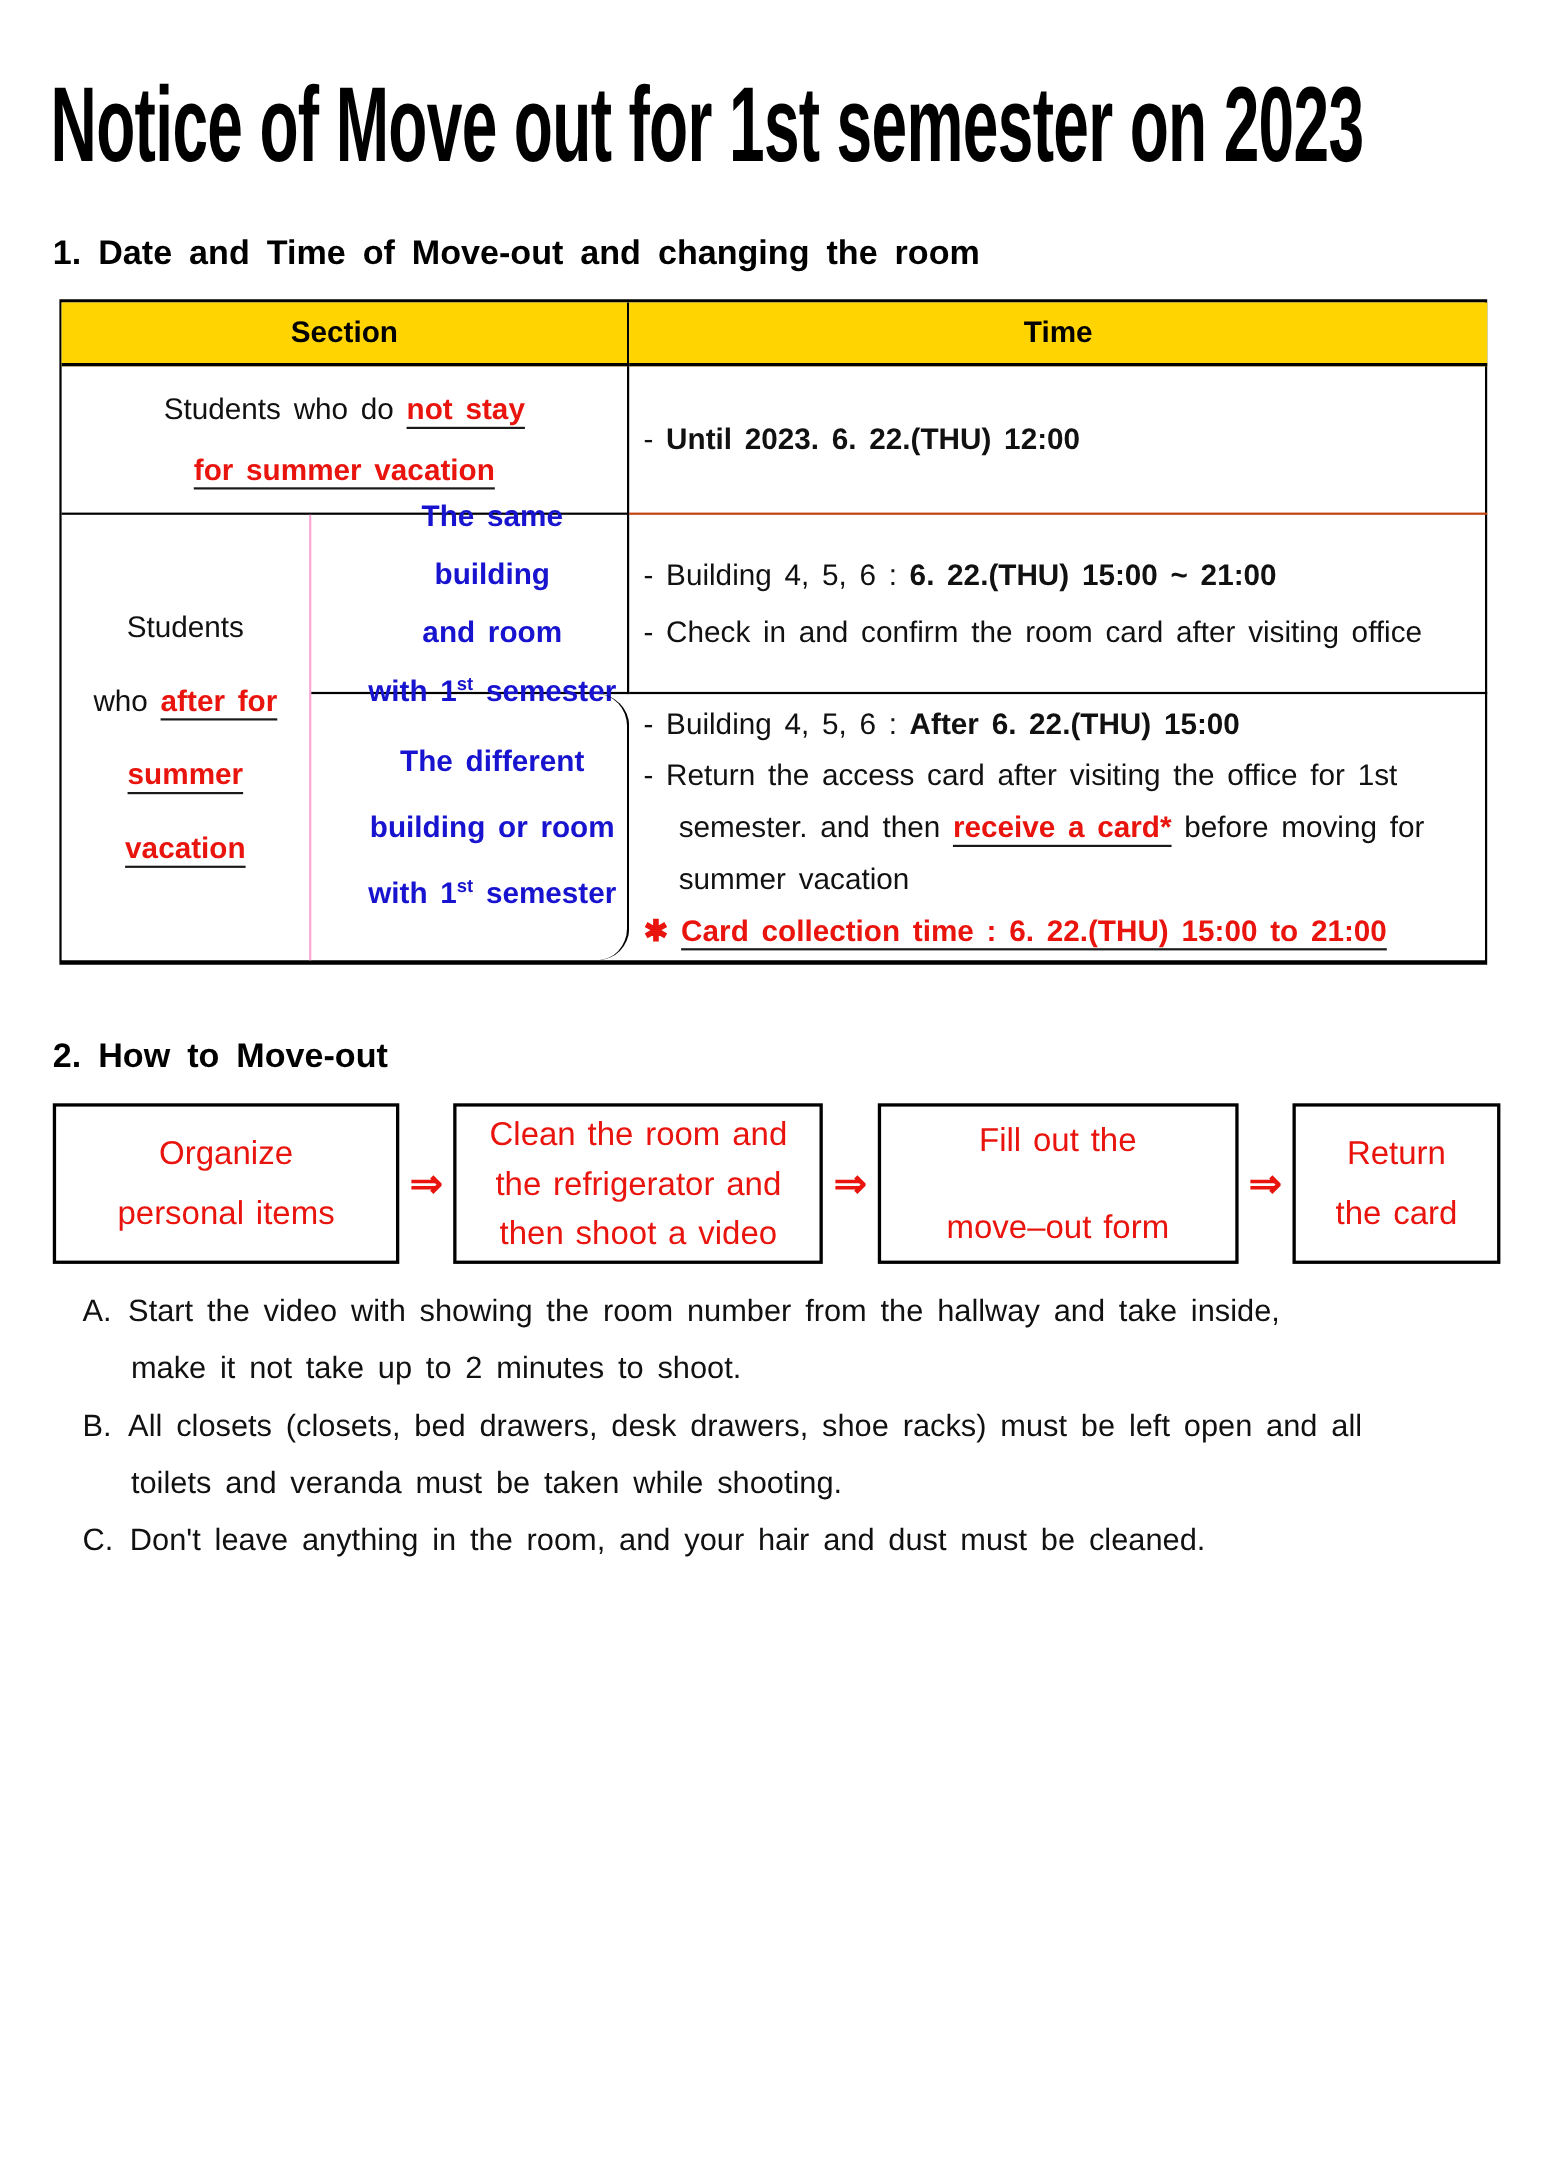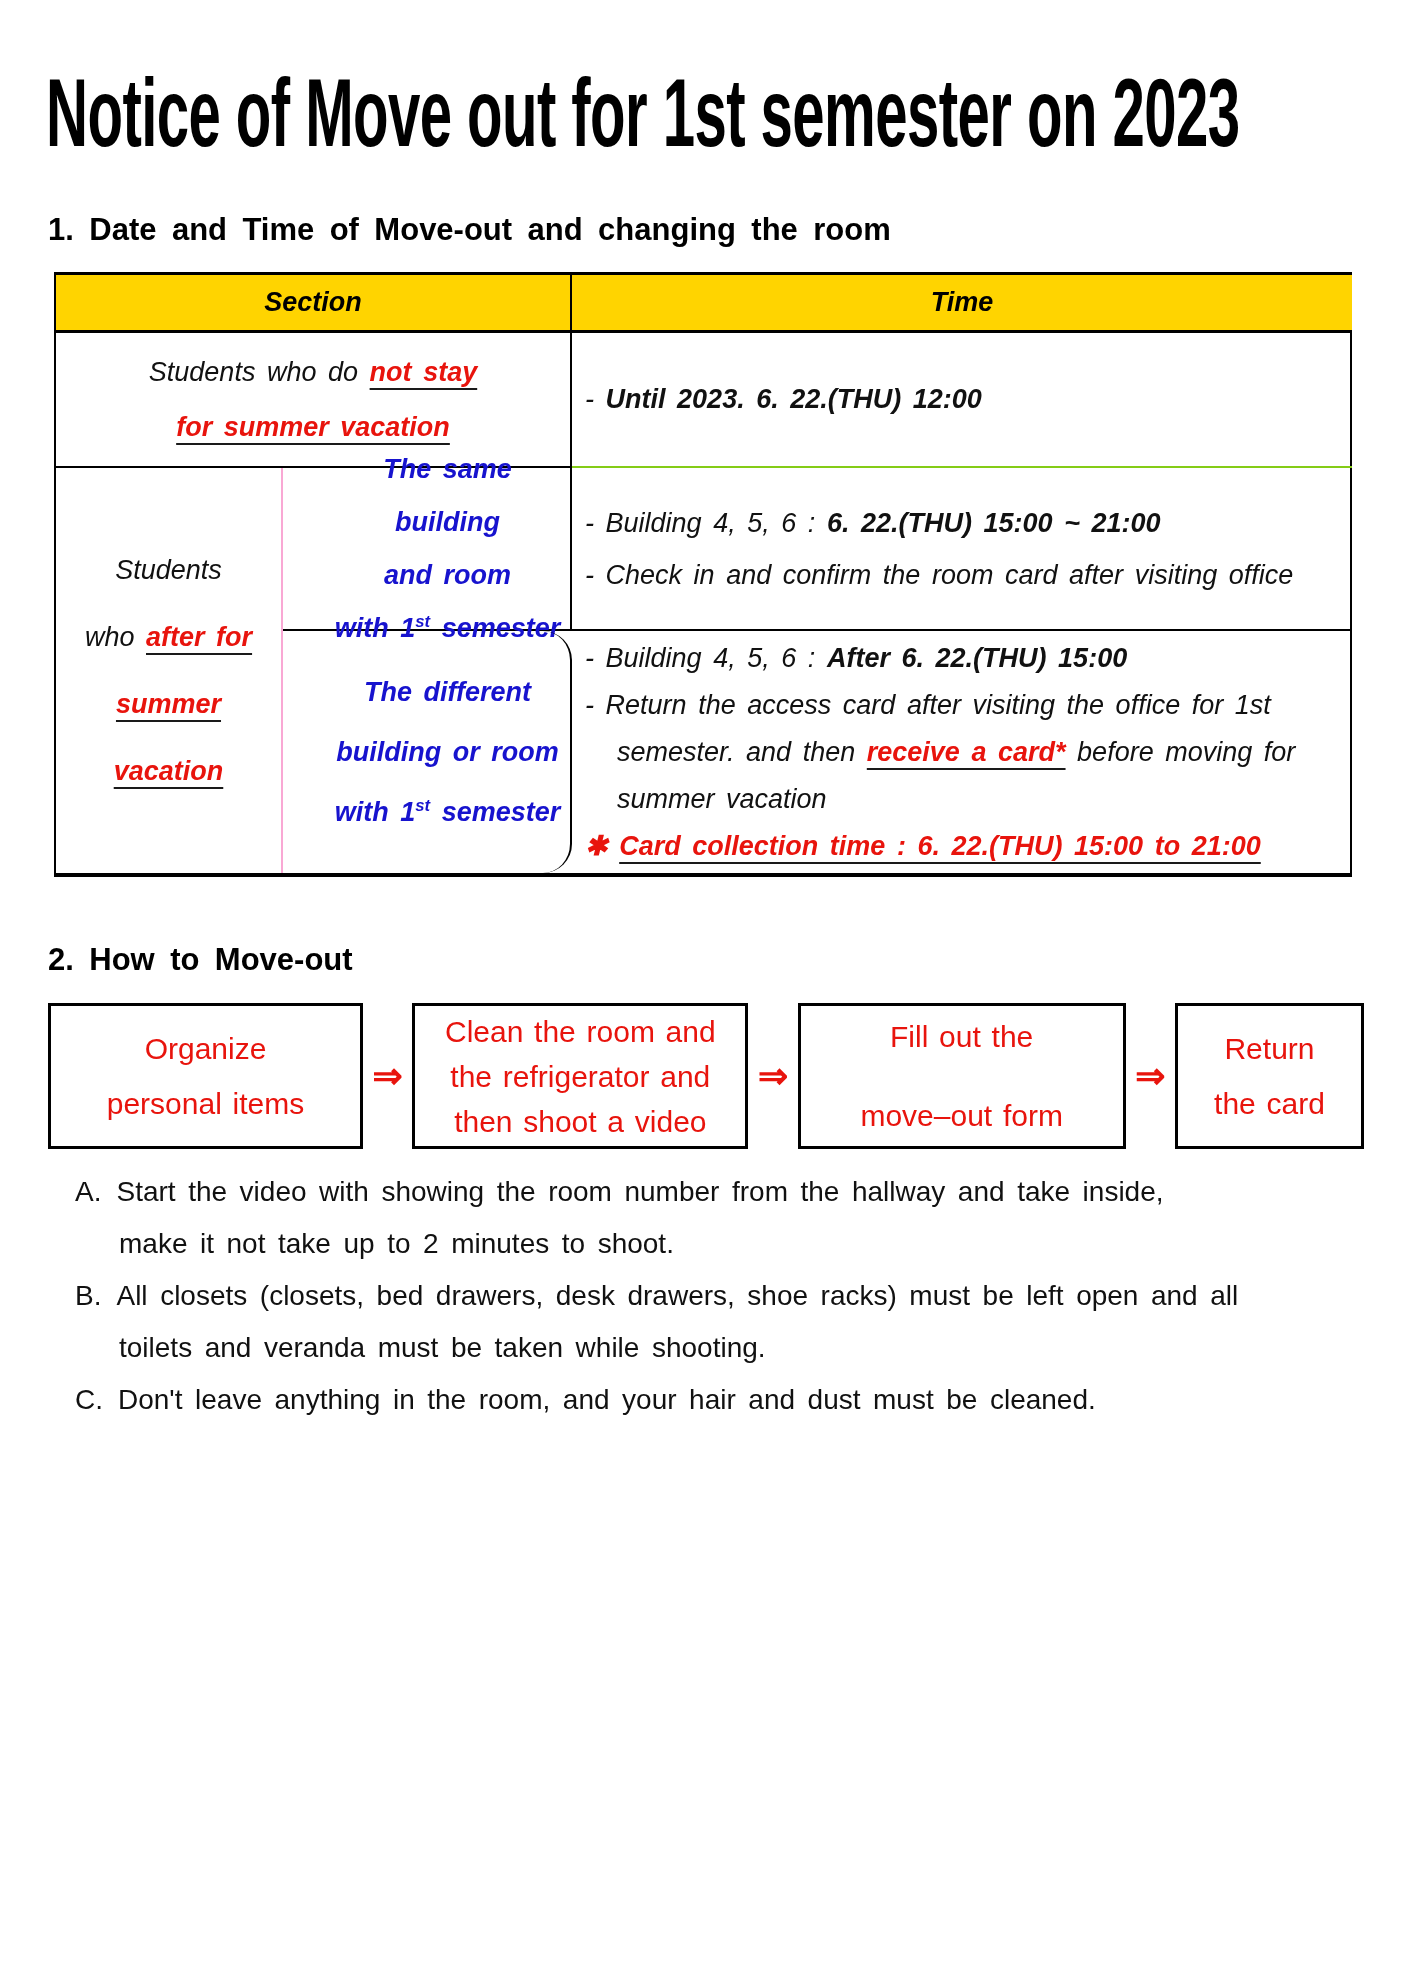--- a/index.html
+++ b/index.html
@@ -23,32 +23,32 @@
   .h1 { top:212px; }
   .h2 { top:942px; }
 
   
   .tbl {
     position:absolute; left:54px; top:272px; width:1298px;
     display:grid;
     grid-template-columns:227px 289px 780px;
     grid-template-rows:58px 135px 163px 242px;
     border-top:3px solid #000; border-bottom:4px solid #000;
-    border-left:2px solid #000; border-right:2px solid #000;font-style:italic;
+    border-left:2px solid #000; border-right:2px solid #000;
   }
   .cell { display:flex; flex-direction:column; justify-content:center;
           font-size:27px; word-spacing:.15em; color:#111; }
   .center { align-items:center; text-align:center; }
   .hdr { background:#ffd400; border-bottom:3px solid #000; font-weight:700;
          align-items:center; text-align:center; font-size:27px; color:#000; }
   .hdr-section { grid-column:1/3; grid-row:1; border-right:2px solid #000; }
   .hdr-time    { grid-column:3;  grid-row:1; }
   .r1-left { grid-column:1/3; grid-row:2; border-right:2px solid #000;
              border-bottom:2px solid #000; line-height:55px; }
-  .r1-time { grid-column:3; grid-row:2; border-bottom:2px solid #84cc16; }
+  .r1-time { grid-column:3; grid-row:2; border-bottom:2px solid #c2410c; }
   .r2-left { grid-column:1; grid-row:3/5; border-right:2px solid #f9a8d4; line-height:67px; }
   .r2a-mid { grid-column:2; grid-row:3; border-right:2px solid #000;
              border-bottom:2px solid #000; line-height:53px; }
   .r2a-time{ grid-column:3; grid-row:3; border-bottom:2px solid #000; line-height:52px; }
   .r2b-mid { grid-column:2; grid-row:4; border-right:2px solid #000; line-height:60px;border-radius:29px; }
   .r2b-time{ grid-column:3; grid-row:4; line-height:47px; }
   .time-cell { padding-left:13px; padding-right:6px; }
   .indent { padding-left:32px; }
 
   .red  { color:#e8140d; font-weight:700; }

